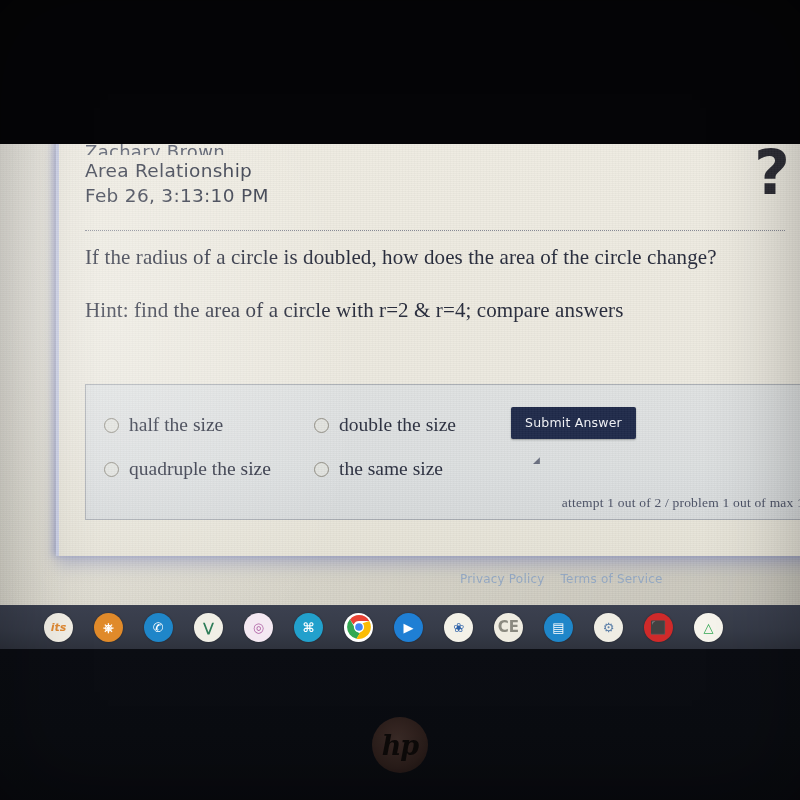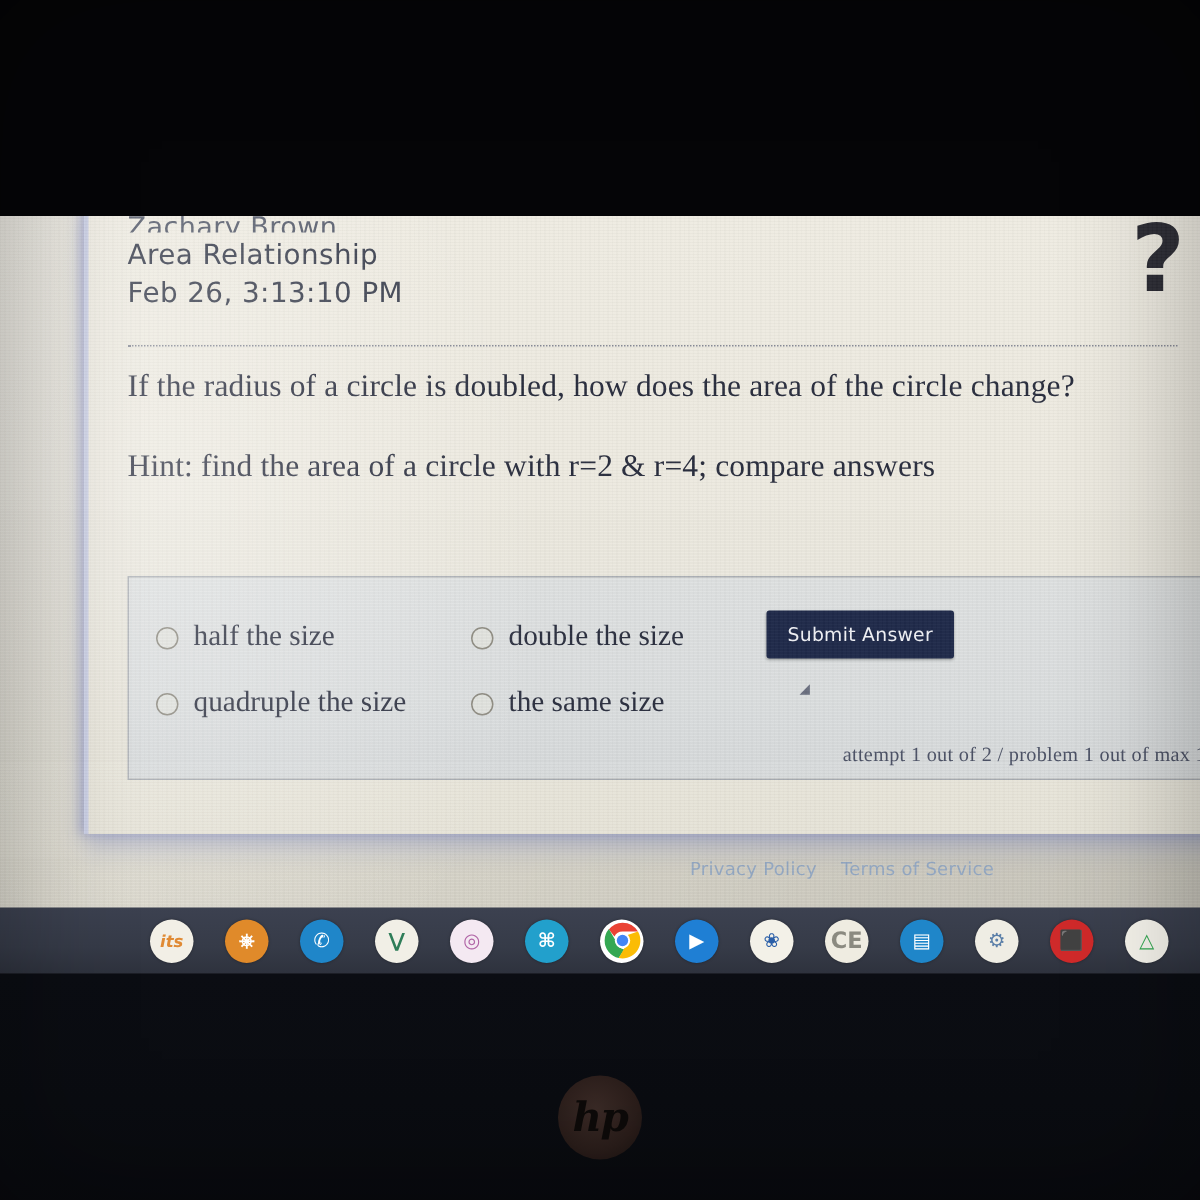--- a/index.html
+++ b/index.html
@@ -241,21 +241,21 @@
   }
 
   
   #taskbar {
     position: absolute;
     left: 0; top: 605px;
     width: 800px; height: 44px;
     background: linear-gradient(180deg, #3c4150 0%, #363b48 60%, #2e323d 100%);
     display: flex;
     align-items: center;
-    padding-left: 100px;
+    padding-left: 44px;
     box-sizing: border-box;
     z-index: 12;
   }
   .shelf-icon {
     position: relative;
     width: 29px; height: 29px;
     border-radius: 50%;
     margin-right: 21px;
     flex: 0 0 auto;
     display: flex;

